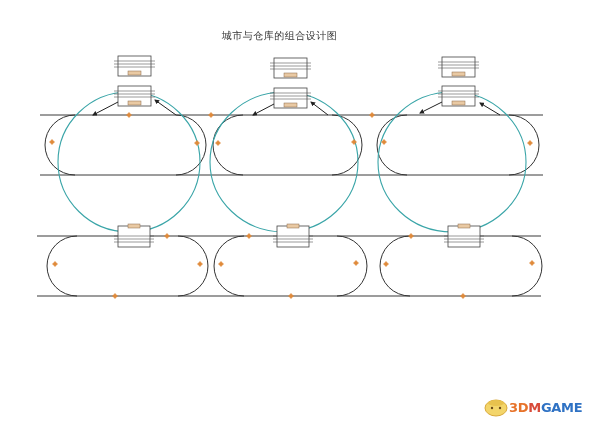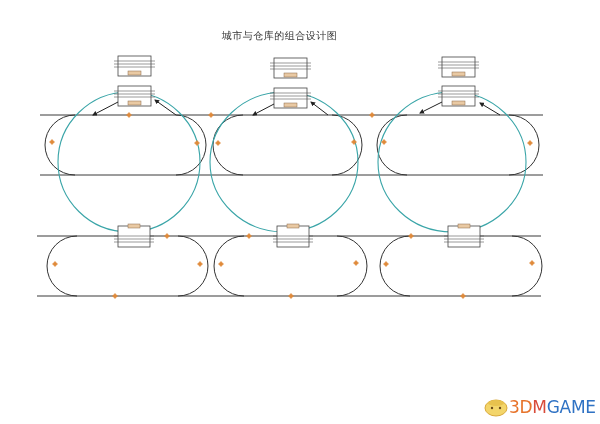--- a/index.html
+++ b/index.html
@@ -1,20 +1,20 @@
 <!DOCTYPE html>
 <html><head>
   <meta charset="utf-8">
   <style>
     html, body { margin: 0; padding: 0; background: #ffffff; }
     body { width: 600px; height: 424px; position: relative; overflow: hidden; font-family: "DejaVu Serif", serif; }
     #title { position: absolute; left: 0; width: 559px; top: 29px; text-align: center; font-size: 10px; color: #333; letter-spacing: 0.5px; font-family: "DejaVu Sans", sans-serif; }
     svg#diagram { position: absolute; left: 0; top: 0; }
     #watermark { position: absolute; left: 483px; top: 396px; display: flex; align-items: center; }
-    #wm-text { font-family: "DejaVu Sans", sans-serif; font-weight: normal; font-size: 17px; letter-spacing: -0.3px; }
+    #wm-text { font-family: "DejaVu Sans", sans-serif; font-weight: bold; font-size: 13px; letter-spacing: -0.3px; }
     #wm-3d { color: #e7732a; }
     #wm-dm { color: #d84b3a; }
     #wm-game { color: #2f72c4; }
   </style>
 </head>
 <body>
 
 <div id="title">城市与仓库的组合设计图</div>
 
 <svg id="diagram" width="600" height="424" viewBox="0 0 600 424" xmlns="http://www.w3.org/2000/svg">

